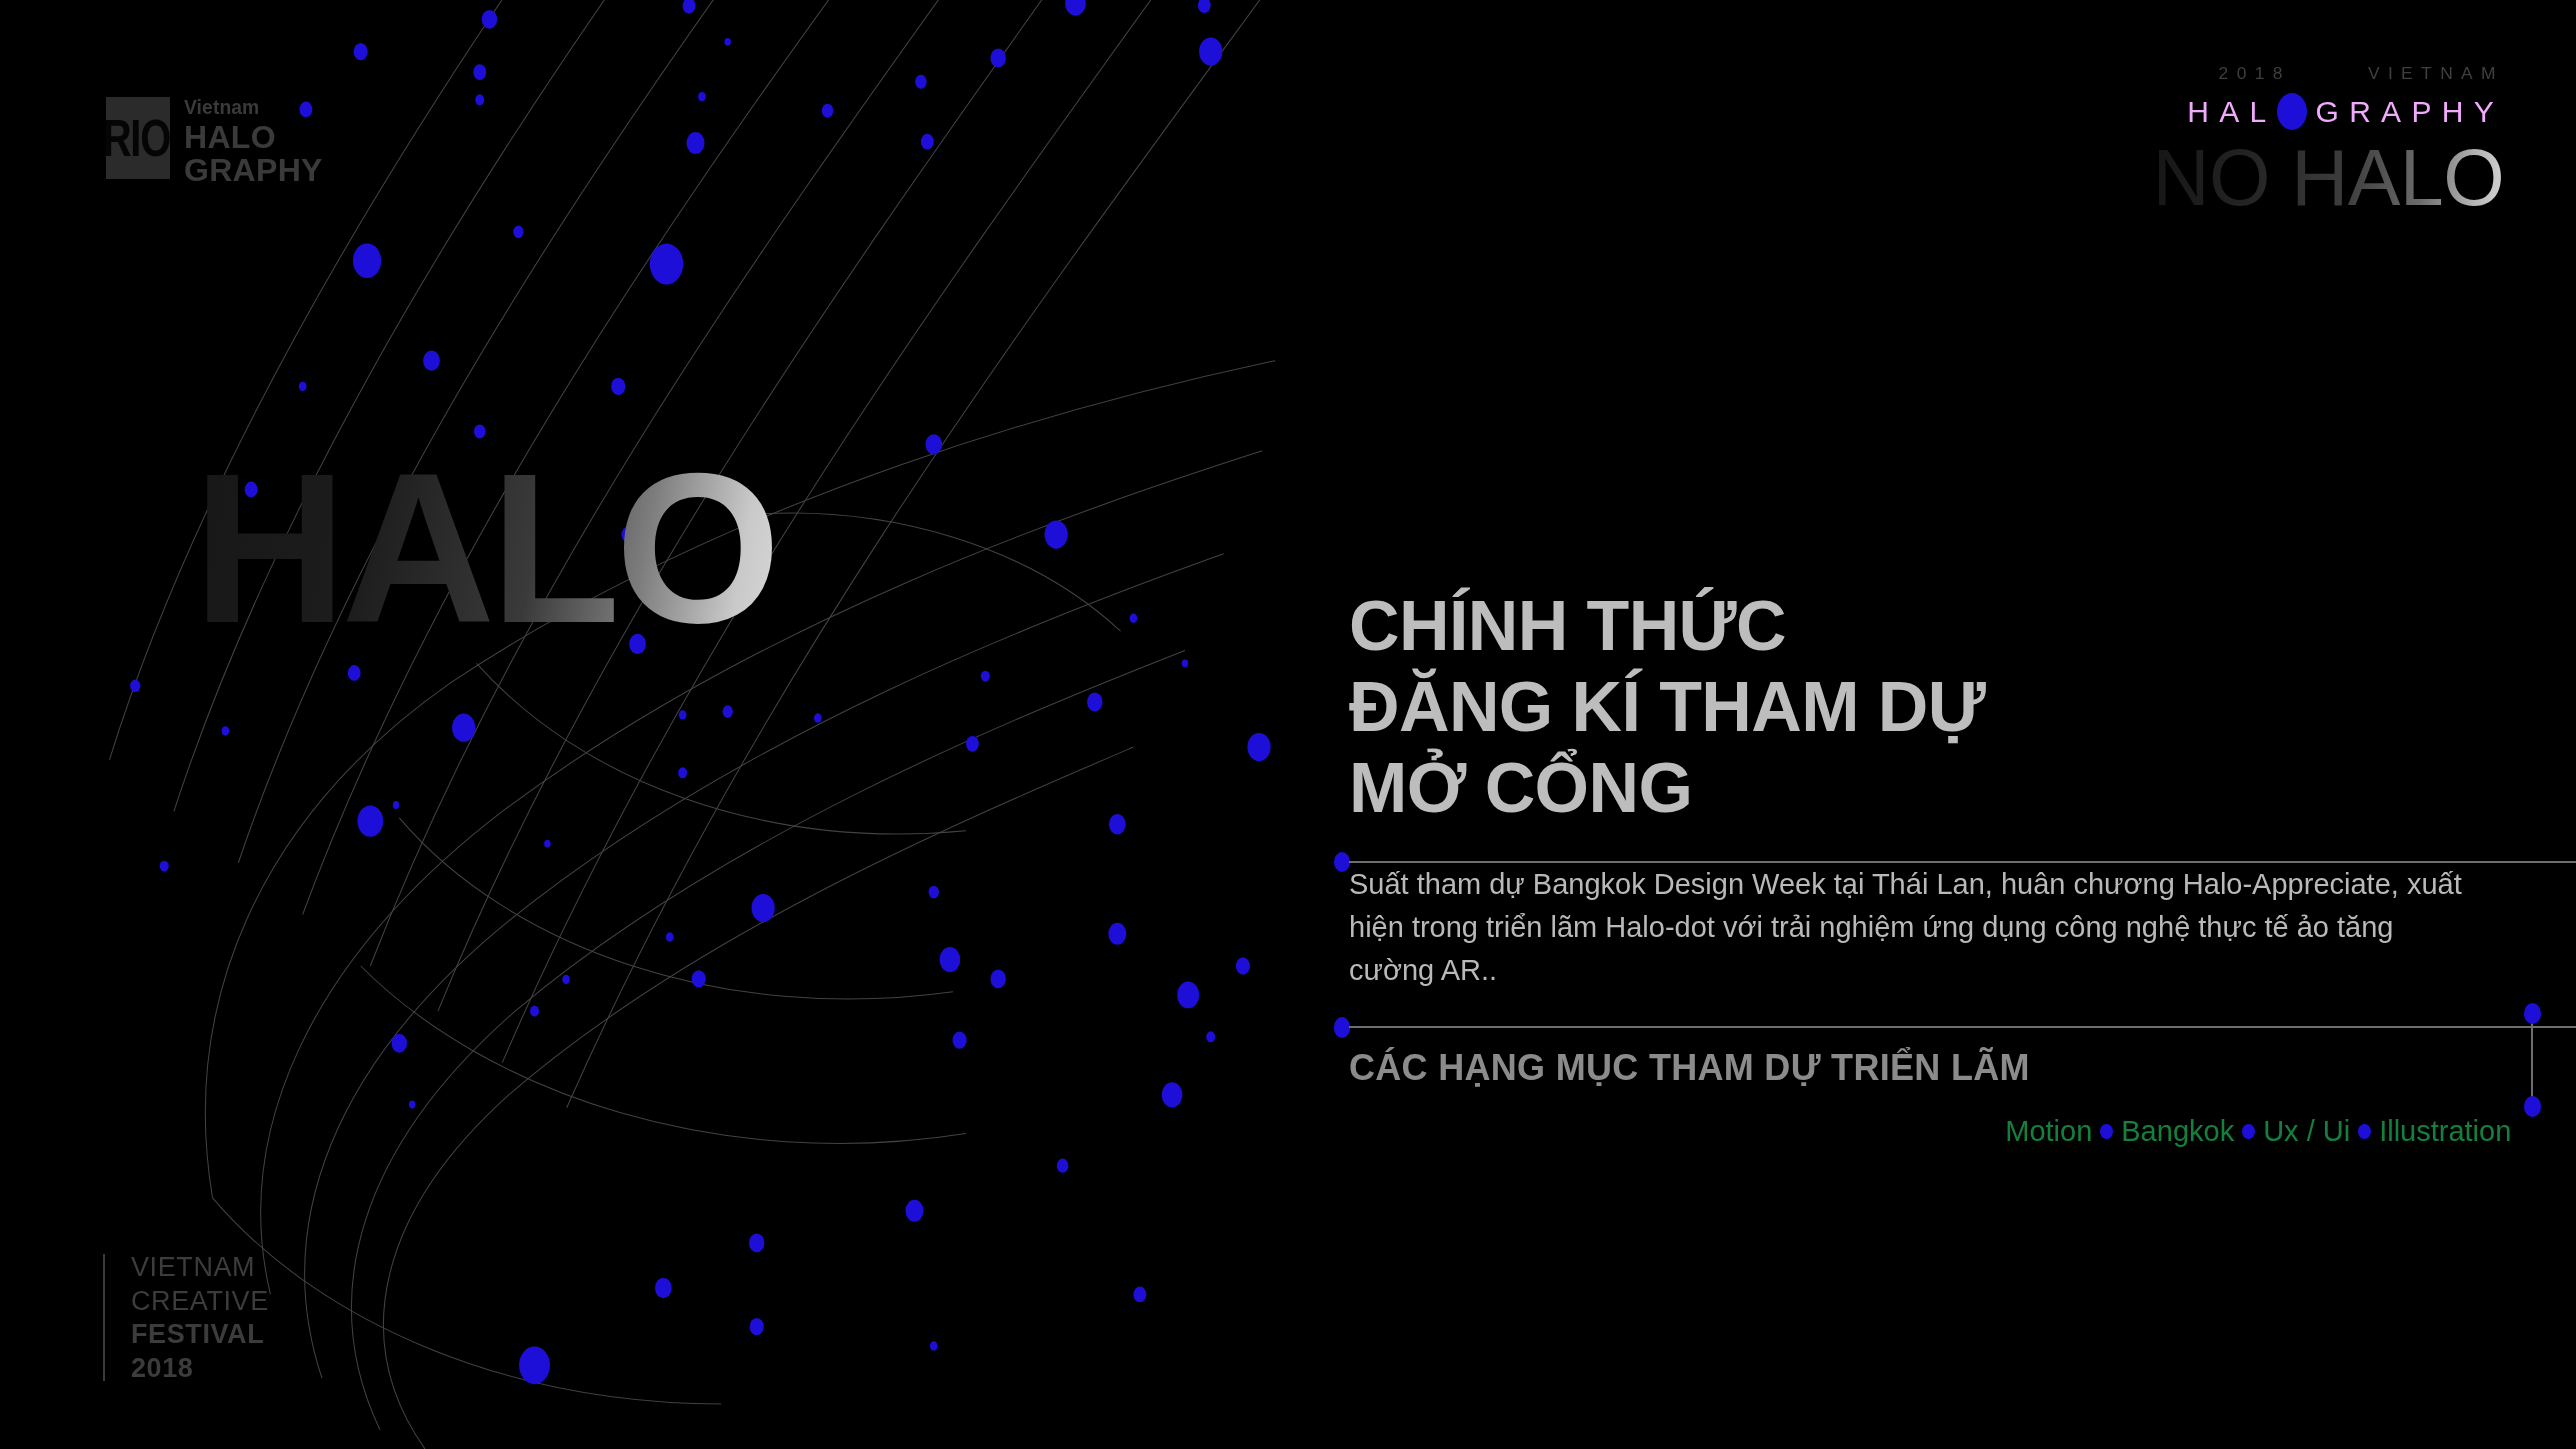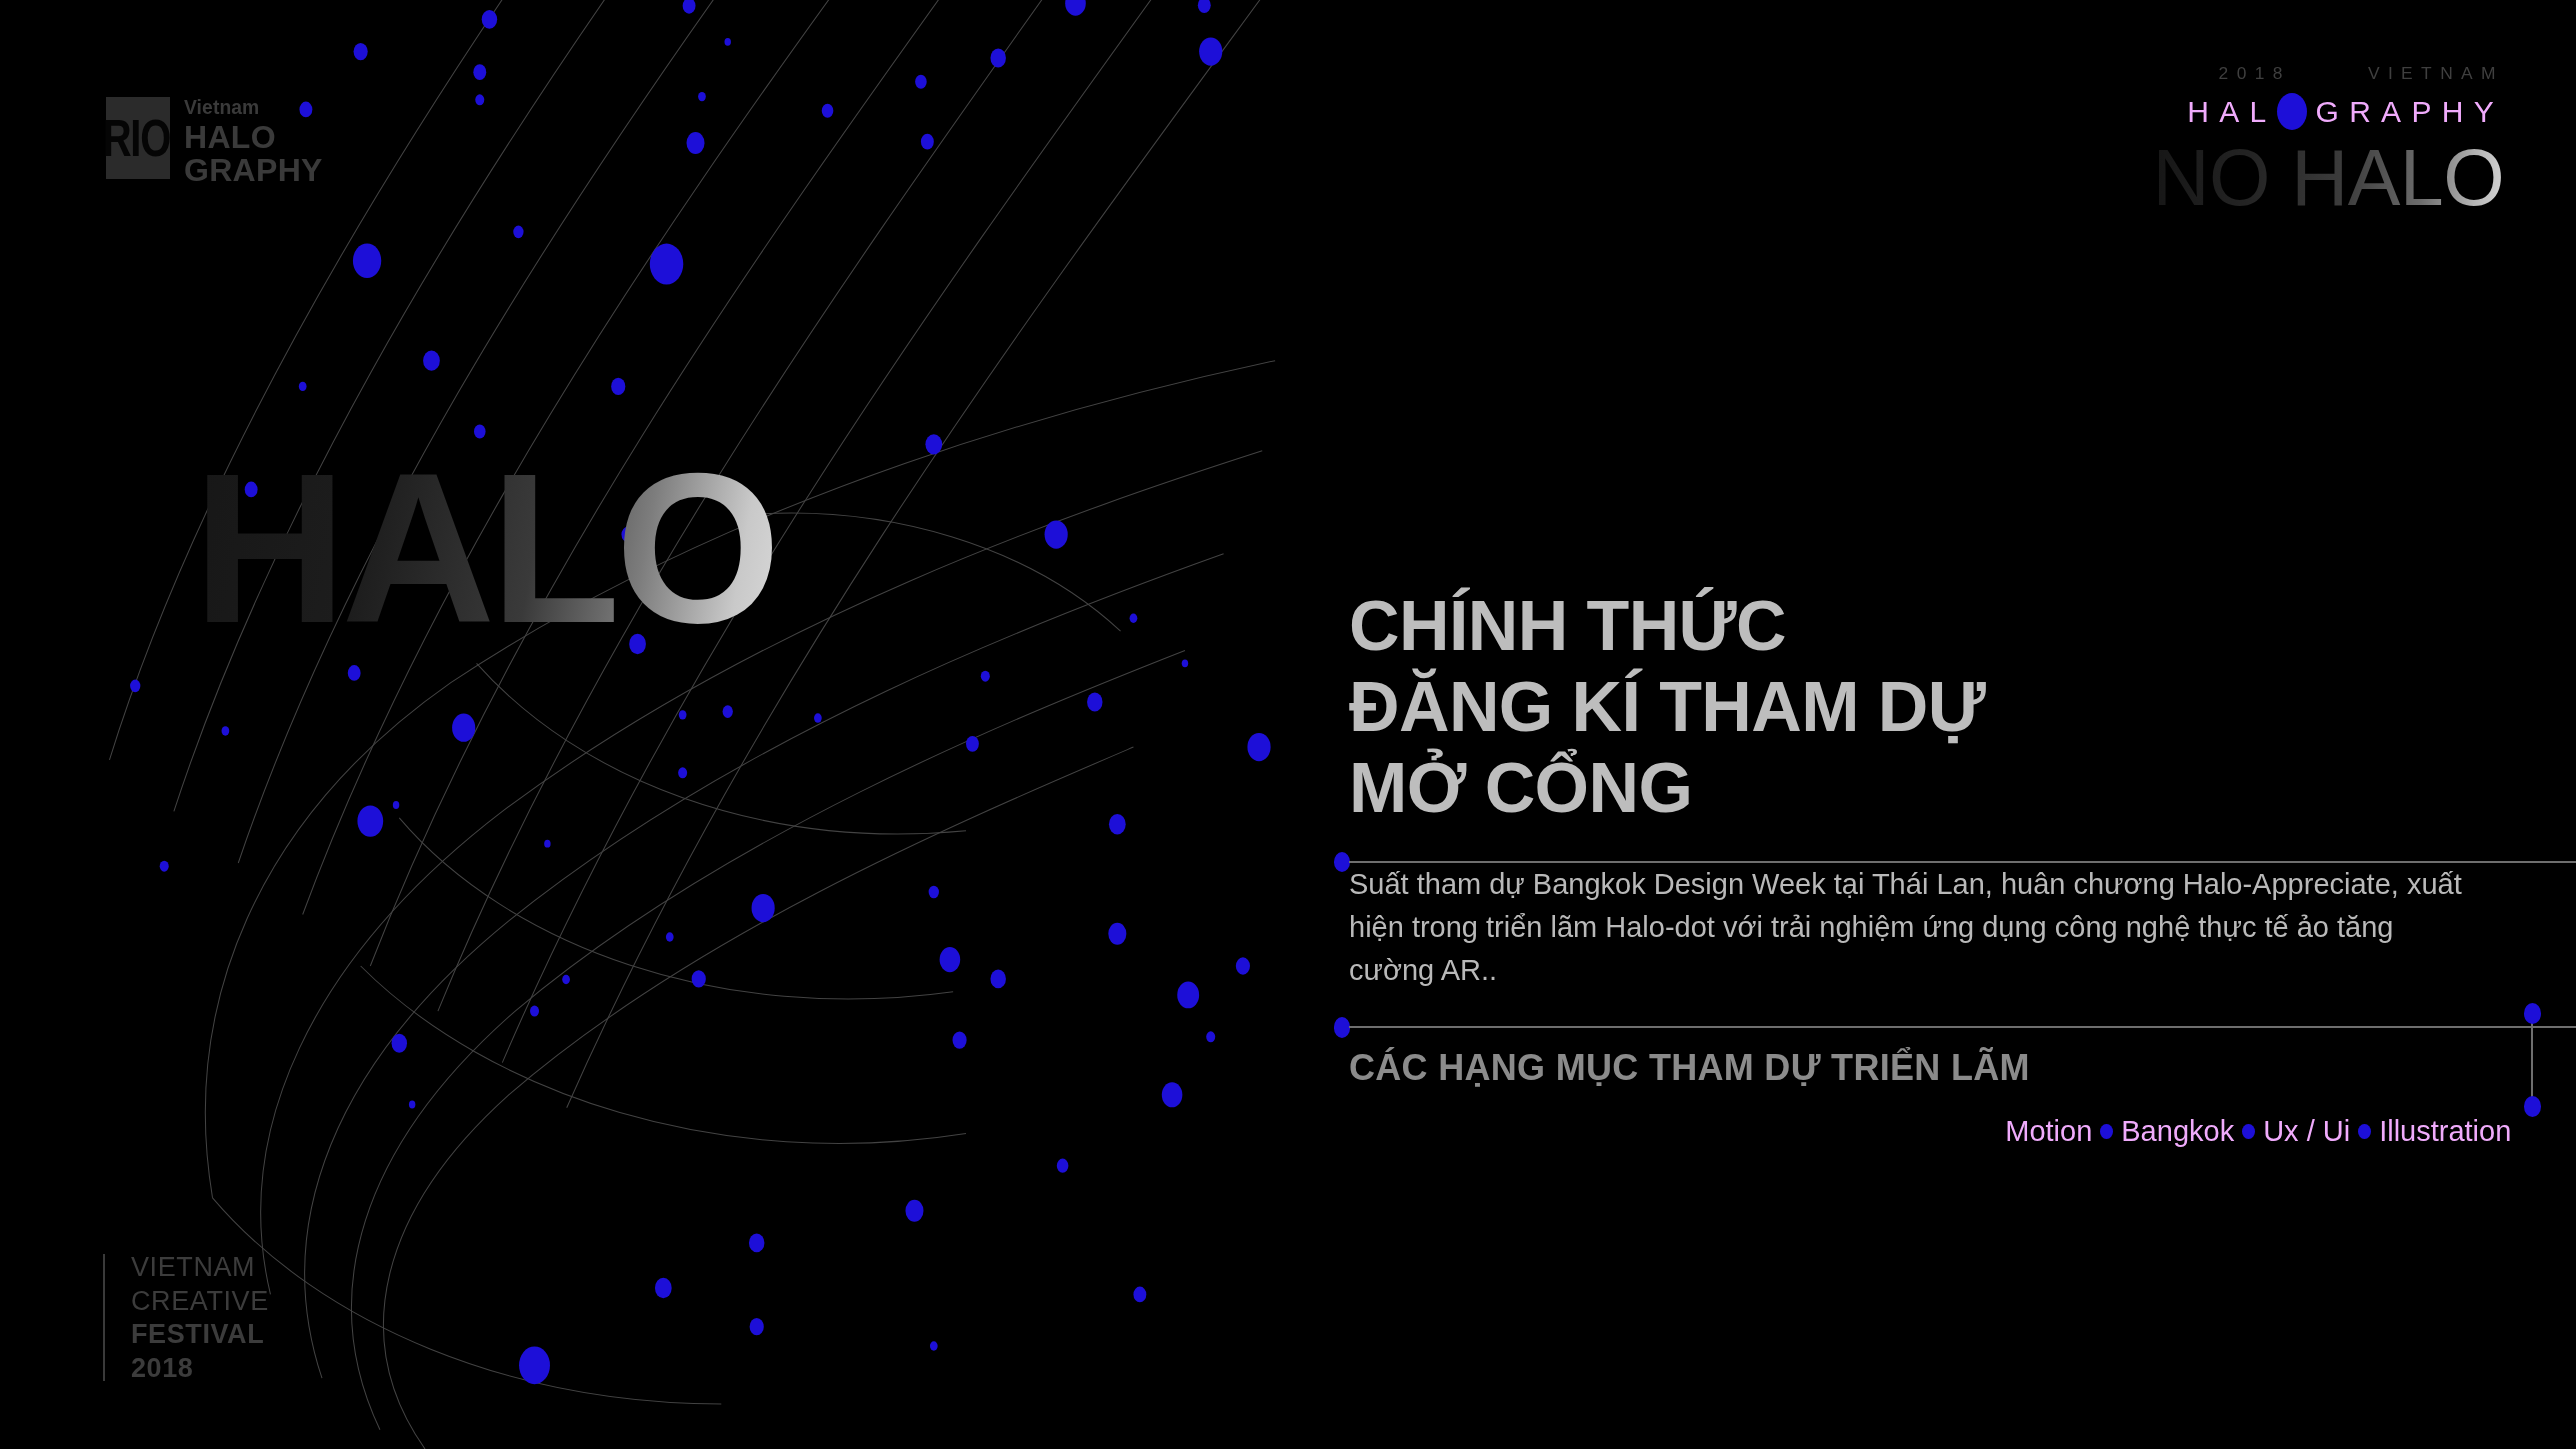--- a/index.html
+++ b/index.html
@@ -54,21 +54,21 @@
 
   .rule-wrap{position:relative;margin-top:30px;height:3.9px;}
   .rule{position:absolute;left:0;right:-64px;top:1.3px;height:1.9px;background:#6e6e6e;}
   .rule-dot{position:absolute;left:-15.5px;top:-7.7px;width:16.7px;height:20.6px;border-radius:50%;background:#1d0fd8;}
 
   .para{color:#b9b9b9;font-size:29px;line-height:1.48;font-weight:400;padding-right:58px;}
 
   .rule-wrap2{position:relative;margin-top:33px;height:3.9px;}
 
   .sub-title{margin-top:18px;color:#8b8b8b;font-weight:700;font-size:36px;letter-spacing:0.3px;padding-right:13px;}
-  .cats{margin-top:26px;display:flex;justify-content:flex-end;align-items:center;gap:8px;color:#f0abfc;font-size:29px;padding-right:16.7px;}
+  .cats{margin-top:26px;display:flex;justify-content:flex-end;align-items:center;gap:8px;color:#15803d;font-size:29px;padding-right:16.7px;}
   .cat-dot{width:13px;height:15.5px;border-radius:50%;background:#1d0fd8;display:inline-block;}
 
   .vline{position:absolute;right:43px;top:1014px;width:1.9px;height:94px;background:#6e6e6e;}
   .vline-dot{position:absolute;right:35px;width:17.4px;height:21px;border-radius:50%;background:#1d0fd8;}
   .vline-dot.top{top:1003px;}
   .vline-dot.bot{top:1096px;}
 
   
   .festival{position:absolute;left:103px;bottom:64px;padding-left:28px;}
   .festival:before{content:"";position:absolute;left:0;top:2.6px;bottom:3.9px;width:1.9px;background:#3a3a3a;}

